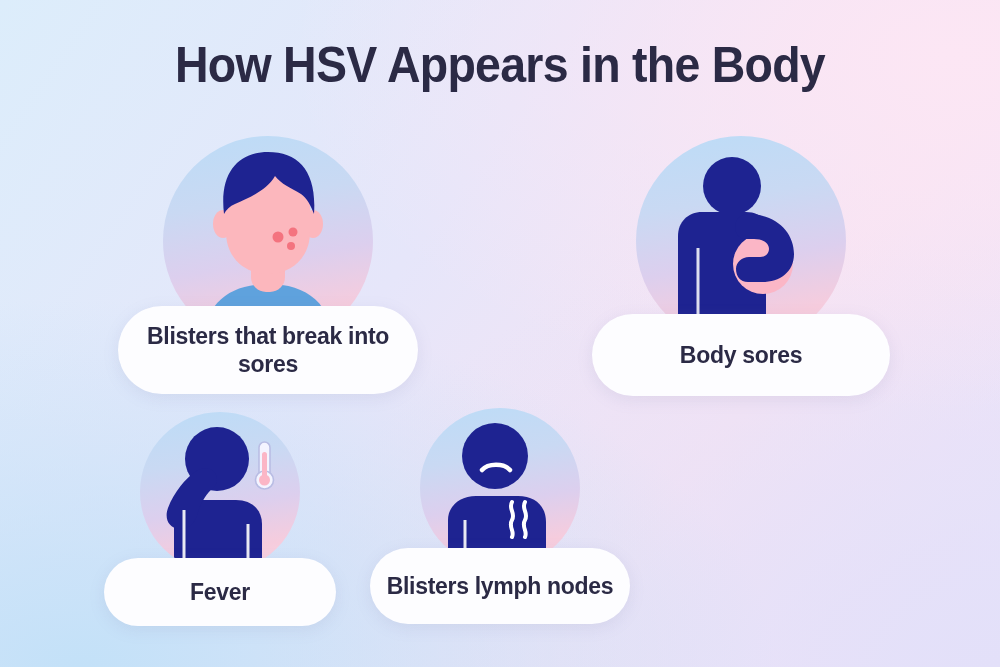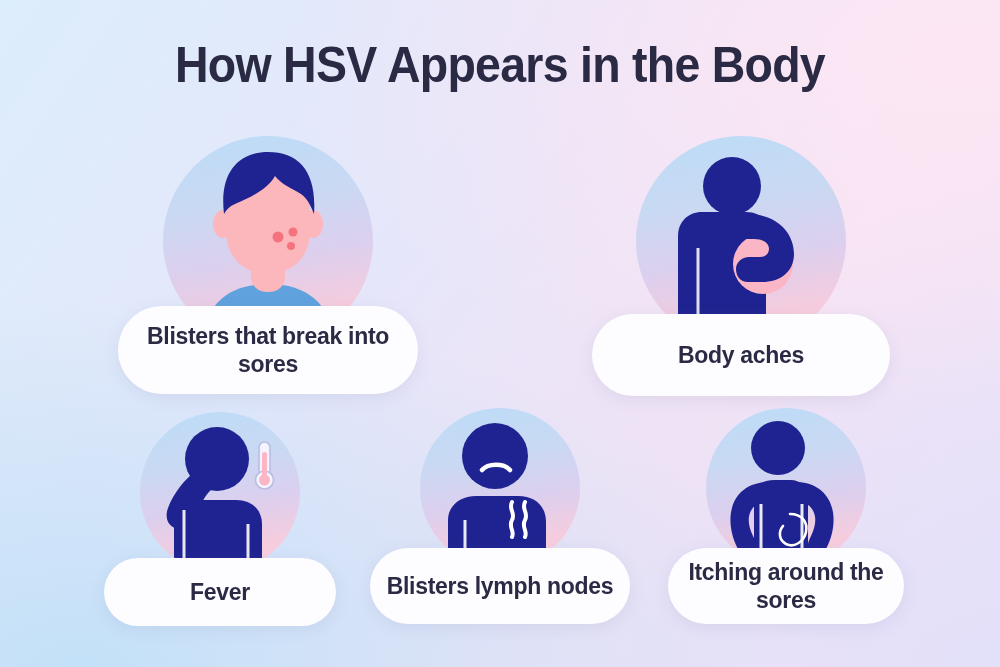--- a/index.html
+++ b/index.html
@@ -157,21 +157,21 @@
         <path d="M42 140 L42 185 L130 185 L130 92 C130 82 122 76 110 76 L66 76 C52 76 42 86 42 100 Z" fill="#1e2391"></path>
 
         <circle cx="127" cy="128" r="30" fill="#fbb6c6"></circle>
 
         <path d="M112 78 C140 78 158 96 158 118 C158 136 144 146 126 146 L112 146 C104 146 100 140 100 133 C100 126 106 121 113 121 L124 121 C130 121 133 117 133 113 C133 107 127 103 118 103 L110 103 C103 103 99 97 99 91 C99 84 104 78 112 78 Z" fill="#1e2391"></path>
 
         <path d="M62 112 L62 185" stroke="#ffffff" stroke-width="3" fill="none" opacity="0.85"></path>
       </svg>
     </div>
     <div class="card">
-      <span class="card-label">Body aches</span>
+      <span class="card-label">Body sores</span>
     </div>
   </div>
 
   <div class="item" id="item-fever">
     <div class="circle"></div>
     <div class="icon-wrap">
       <svg width="160" height="160" viewBox="0 0 160 160" aria-hidden="true">
 
         <circle cx="77" cy="47" r="32" fill="#1e2391"></circle>
 
@@ -208,37 +208,14 @@
 
         <path d="M92 94 C88 101 96 105 92 112 C88 119 95 123 92 129" stroke="#ffffff" stroke-width="4" fill="none" stroke-linecap="round"></path>
         <path d="M105 94 C101 101 109 105 105 112 C101 119 108 123 105 129" stroke="#ffffff" stroke-width="4" fill="none" stroke-linecap="round"></path>
       </svg>
     </div>
     <div class="card card-2line">
       <span class="card-label">Blisters lymph nodes</span>
     </div>
   </div>
 
-  <div class="item" id="item-itching">
-    <div class="circle"></div>
-    <div class="icon-wrap">
-      <svg width="160" height="160" viewBox="0 0 160 160" aria-hidden="true">
-
-        <circle cx="72" cy="40" r="27" fill="#1e2391"></circle>
-
-        <path d="M48 150 L48 88 C48 78 56 72 68 72 L84 72 C96 72 102 80 102 90 L102 150 Z" fill="#1e2391"></path>
-
-        <path d="M62 74 C44 74 30 84 26 100 C22 114 26 132 34 144 C38 150 46 150 49 145 C52 140 50 134 47 128 C42 118 41 108 46 101 C51 94 58 92 66 92 C72 92 76 88 76 82 C76 77 70 74 62 74 Z" fill="#1e2391"></path>
-
-        <path d="M90 74 C108 74 122 84 126 100 C130 114 126 132 118 144 C114 150 106 150 103 145 C100 140 102 134 105 128 C110 118 111 108 106 101 C101 94 94 92 86 92 C80 92 76 88 76 82 C76 77 82 74 90 74 Z" fill="#1e2391"></path>
-
-        <path d="M84 106 C96 106 102 114 100 124 C98 134 88 140 80 136 C73 132 72 124 77 118" stroke="#ffffff" stroke-width="2.6" fill="none" stroke-linecap="round"></path>
-
-        <path d="M55 96 L55 150" stroke="#ffffff" stroke-width="3" fill="none" opacity="0.9"></path>
-        <path d="M96 96 L96 150" stroke="#ffffff" stroke-width="3" fill="none" opacity="0.9"></path>
-      </svg>
-    </div>
-    <div class="card card-2line">
-      <span class="card-label">Itching around the sores</span>
-    </div>
-  </div>
 
 </div>
 
 </body></html>

